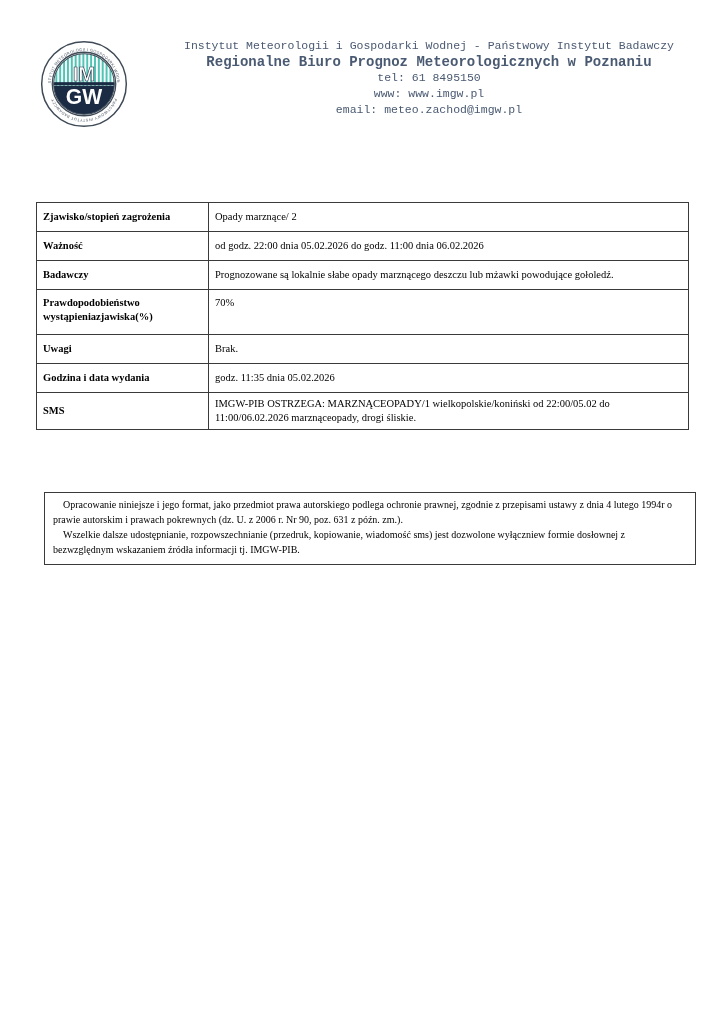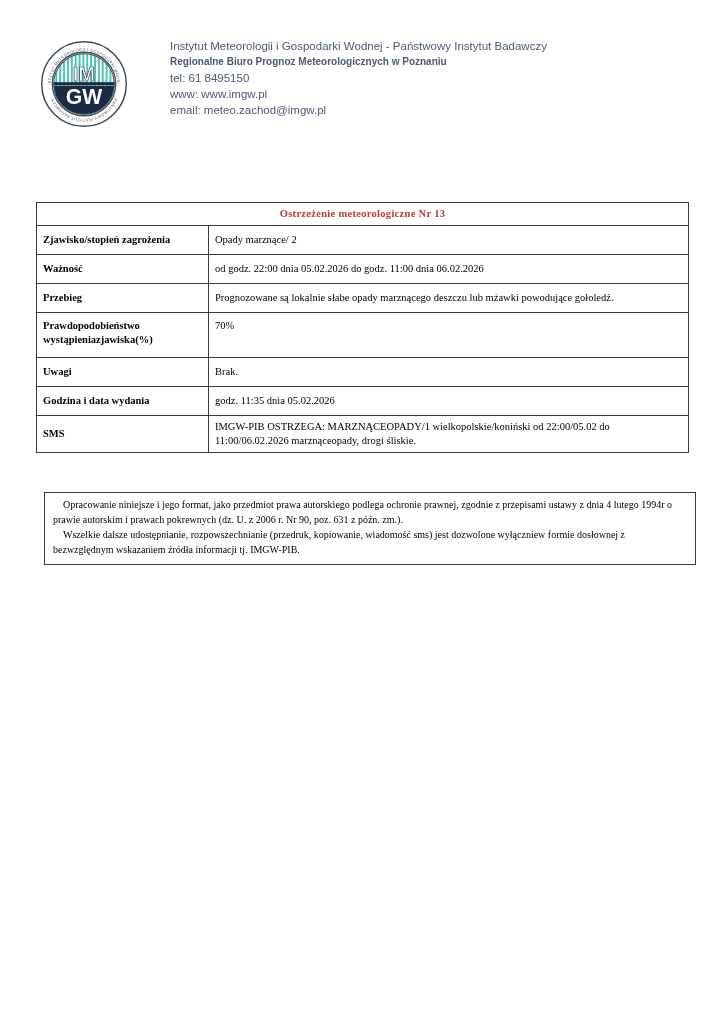--- a/index.html
+++ b/index.html
@@ -33,30 +33,30 @@
     width: 92px;
     height: 92px;
   }
   .logo-svg { display: block; width: 92px; height: 92px; }
 
   .header-text {
     position: absolute;
     left: 170px;
     top: 38px;
     width: 518px;
-    text-align: left;
-    font-family: Liberation Sans, sans-serif;
+    text-align: center;
+    font-family: Liberation Mono, monospace;
     color: #4a5a72;
   }
   .header-line {
     font-size: 11.5px;
     line-height: 16px;
     white-space: nowrap;
   }
-  .header-line.bold { font-weight: bold; font-size: 10px; }
+  .header-line.bold { font-weight: bold; font-size: 14px; }
 
   
   .doc-table {
     position: absolute;
     left: 36px;
     top: 202px;
     width: 652px;
     border-collapse: collapse;
     table-layout: fixed;
   }
@@ -163,38 +163,35 @@
     <div class="header-line">email: meteo.zachod@imgw.pl</div>
   </div>
 </div>
 
 <table class="doc-table">
   <colgroup>
     <col class="col-label">
     <col class="col-value">
   </colgroup>
   <tbody>
-    <tr>
-      <td class="title-cell" colspan="2">Ostrzeżenie meteorologiczne Nr 13</td>
-    </tr>
 
 
     <tr class="rowtall">
       <td class="label-cell">Zjawisko/stopień zagrożenia</td>
       <td class="value-cell">Opady marznące/ 2</td>
     </tr>
 
 
     <tr class="rowtall">
       <td class="label-cell">Ważność</td>
       <td class="value-cell">od godz. 22:00 dnia 05.02.2026 do godz. 11:00 dnia 06.02.2026</td>
     </tr>
 
     <tr class="rowtall">
-      <td class="label-cell">Przebieg</td>
+      <td class="label-cell">Badawczy</td>
       <td class="value-cell">Prognozowane są lokalnie słabe opady marznącego deszczu lub mżawki powodujące gołoledź.</td>
     </tr>
 
     <tr class="row-prob">
       <td class="label-cell"><span class="lbl-l1">Prawdopodobieństwo</span><span class="lbl-l2">wystąpieniazjawiska(%)</span></td>
       <td class="value-cell">70%</td>
     </tr>
 
     <tr class="rowtall">
       <td class="label-cell">Uwagi</td>

